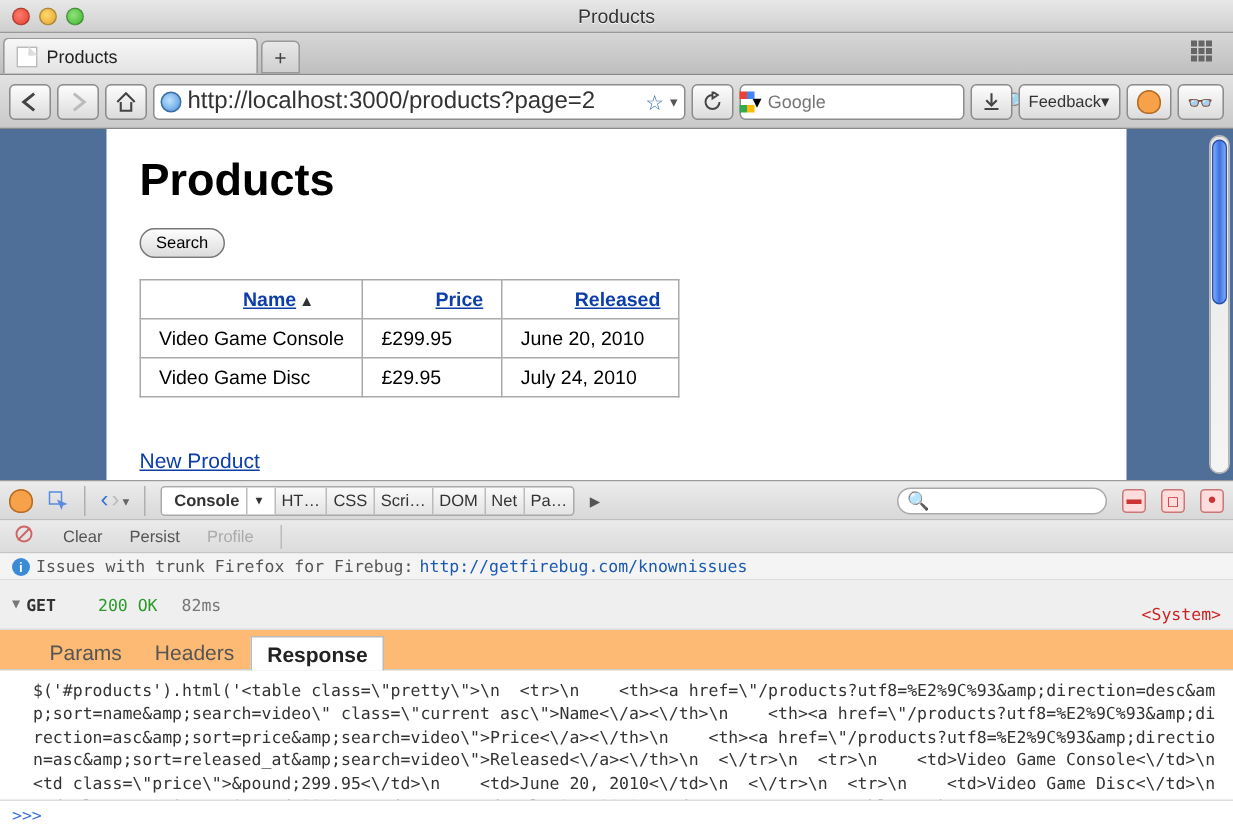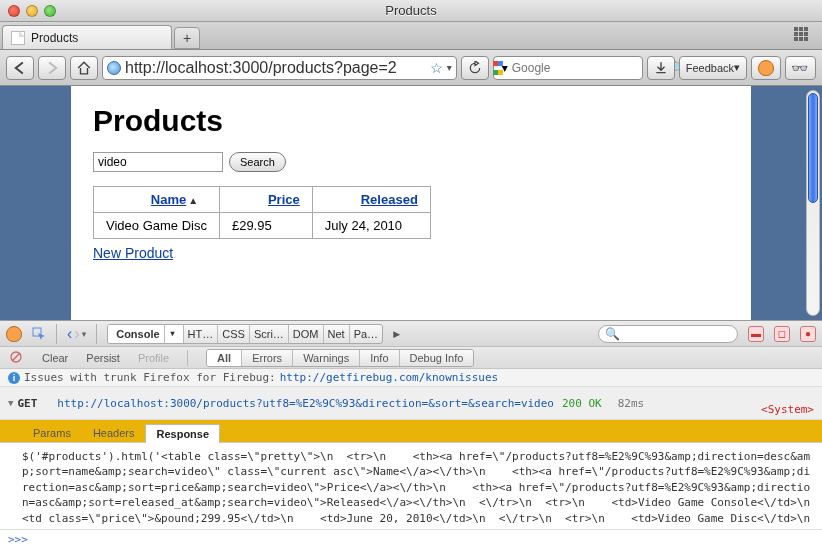--- a/index.html
+++ b/index.html
@@ -51,21 +51,21 @@
 .page { width: 680px; background: #fff; padding: 18px 22px; }
 .page h1 { font-family: Arial, sans-serif; font-size: 30px; font-weight: bold; margin-bottom: 14px; }
 .searchrow { display: flex; gap: 6px; margin-bottom: 14px; }
 .searchrow input { width: 130px; height: 20px; border: 1px solid #999; padding: 0 4px; font-size: 12px; }
 .searchrow button { height: 20px; padding: 0 10px; font-size: 11px; border: 1px solid #777; border-radius: 10px; background: linear-gradient(#fdfdfd,#dcdcdc); }
 table.pretty { border-collapse: collapse; font-size: 13px; }
 table.pretty th, table.pretty td { border: 1px solid #aaa; padding: 5px 12px; text-align: left; }
 table.pretty th { text-align: center; }
 table.pretty th a { color: #0b3ea8; text-decoration: underline; font-weight: bold; margin-left: 36px; }
 table.pretty th .sortind { font-size: 10px; color: #333; margin-left: 2px; }
-.newlink { display: inline-block; margin-top: 6px; color: #0b3ea8; text-decoration: underline; font-size: 14px; }
+.newlink { display: inline-block; margin-top: 34px; color: #0b3ea8; text-decoration: underline; font-size: 14px; }
 .vscroll { position: absolute; right: 2px; top: 4px; bottom: 4px; width: 14px; background: linear-gradient(#e8e8e8,#f4f4f4); border: 1px solid #bbb; border-radius: 7px; }
 .vscroll .thumb { position: absolute; left: 1px; right: 1px; top: 2px; height: 110px; background: linear-gradient(90deg,#79a9ff,#3d73e0,#79a9ff); border-radius: 6px; border: 1px solid #2a53a5; }
 
 
 .firebug { border-top: 1px solid #999; font-size: 11px; background: #fff; }
 .fbtoolbar { height: 26px; background: linear-gradient(#ececec,#d8d8d8); display: flex; align-items: center; padding: 0 6px; gap: 10px; border-bottom: 1px solid #bdbdbd; }
 .fbtoolbar .fbbug { width: 16px; height: 16px; background: #f7a14a; border-radius: 50% 50% 45% 45%; border: 1px solid #b56a1e; }
 .fbtoolbar .point { width: 14px; height: 14px; position: relative; }
 .fbtoolbar .navarrows { display: flex; gap: 2px; color: #3b6fd6; font-size: 16px; }
 .fbtoolbar .sep { width: 1px; height: 20px; background: #b0b0b0; }
@@ -87,21 +87,21 @@
 .fbissues a { color: #1a5ab3; text-decoration: none; }
 .fbreq { padding: 3px 8px; font-family: Monaco, monospace; font-size: 11px; background: #efefef; border-bottom: 1px solid #ddd; display: flex; align-items: center; }
 .fbreq .tw { color: #777; margin-right: 4px; font-size: 9px; }
 .fbreq .method { color: #333; font-weight: bold; margin-right: 20px; }
 .fbreq .url { color: #1a5ab3; flex-shrink: 1; }
 .fbreq .status { color: #2a9a2a; margin-left: 8px; }
 .fbreq .timing { color: #777; margin-left: 16px; }
 .fbreq .src { margin-left: auto; text-align: right; }
 .fbreq .src .file { color: #2a9a2a; }
 .fbreq .src .sys { color: #c22; }
-.fbtabs2 { display: flex; padding: 3px 8px 0 22px; gap: 0; background: #eab308; border-bottom: 1px solid #ccc; font-size: 11px; }
+.fbtabs2 { display: flex; padding: 3px 8px 0 22px; gap: 0; background: #fdba74; border-bottom: 1px solid #ccc; font-size: 14px; }
 .fbtabs2 span { padding: 3px 10px; border: 1px solid transparent; border-bottom: none; color: #555; }
 .fbtabs2 span.active { border-color: #bbb; background: #fff; position: relative; top: 1px; font-weight: bold; color: #222; }
 .fbresp { padding: 6px 10px 6px 22px; font-family: Monaco, monospace; font-size: 11px; color: #333; line-height: 1.4; white-space: pre-wrap; word-break: break-all; height: 86px; overflow: hidden; background: #fff; }
 .fbprompt { padding: 3px 8px; font-family: Monaco, monospace; font-size: 11px; color: #3b6fd6; border-top: 1px solid #ddd; background: #fff; }
 </style>
 </head>
 <body>
 
 <div class="titlebar">
   <div class="traffic">
@@ -184,29 +184,33 @@
     </div>
   <div class="btn">
       <span class="glasses">👓</span>
     </div>
 </div>
 
 <div class="viewport">
   <div class="page">
     <h1>Products</h1>
     <div class="searchrow">
-      <input value="video" style="">
       <button>Search</button>
     </div>
     <table class="pretty">
       <tbody>
           <tr>
         <th><a href="#">Name</a><span class="sortind">▲</span></th>
         <th><a href="#">Price</a></th>
         <th><a href="#">Released</a></th>
+      </tr>
+      <tr>
+        <td>Video Game Console</td>
+        <td>£299.95</td>
+        <td>June 20, 2010</td>
       </tr>
       <tr>
         <td>Video Game Disc</td>
         <td>£29.95</td>
         <td>July 24, 2010</td>
       </tr>
     </tbody>
       </table>
     <a href="#" class="newlink">New Product</a>
   </div>
@@ -253,39 +257,31 @@
 
   <div class="fbsubbar">
     <span style="width:14px;display:inline-block"><svg width="12" height="12">
           <circle cx="6" cy="6" r="5" fill="none" stroke="#c66" stroke-width="1.3"></circle>
           <line x1="2" y1="10" x2="10" y2="2" stroke="#c66" stroke-width="1.3"></line>
         </svg></span>
     <span>Clear</span>
     <span>Persist</span>
     <span class="disabled">Profile</span>
     <span class="sep" style="width:1px;height:16px;background:#bbb"></span>
-    <div class="fbfilter">
-      <span class="active">All</span>
-      <span>Errors</span>
-      <span>Warnings</span>
-      <span>Info</span>
-      <span>Debug Info</span>
-    </div>
   </div>
 
   <div class="fbissues">
     <span class="iicon">i</span>
     <span>Issues with trunk Firefox for Firebug: </span>
     <a href="#">http://getfirebug.com/knownissues</a>
   </div>
 
   <div class="fbreq">
     <span class="tw">▼</span>
     <span class="method">GET</span>
-    <span class="url">http://localhost:3000/products?utf8=%E2%9C%93&amp;direction=&amp;sort=&amp;search=video</span>
     <span class="status">200 OK</span>
     <span class="timing">82ms</span>
     <span class="src">
       <br>
       <span class="sys">&lt;System&gt;</span>
     </span>
   </div>
 
   <div class="fbtabs2">
     <span>Params</span>

